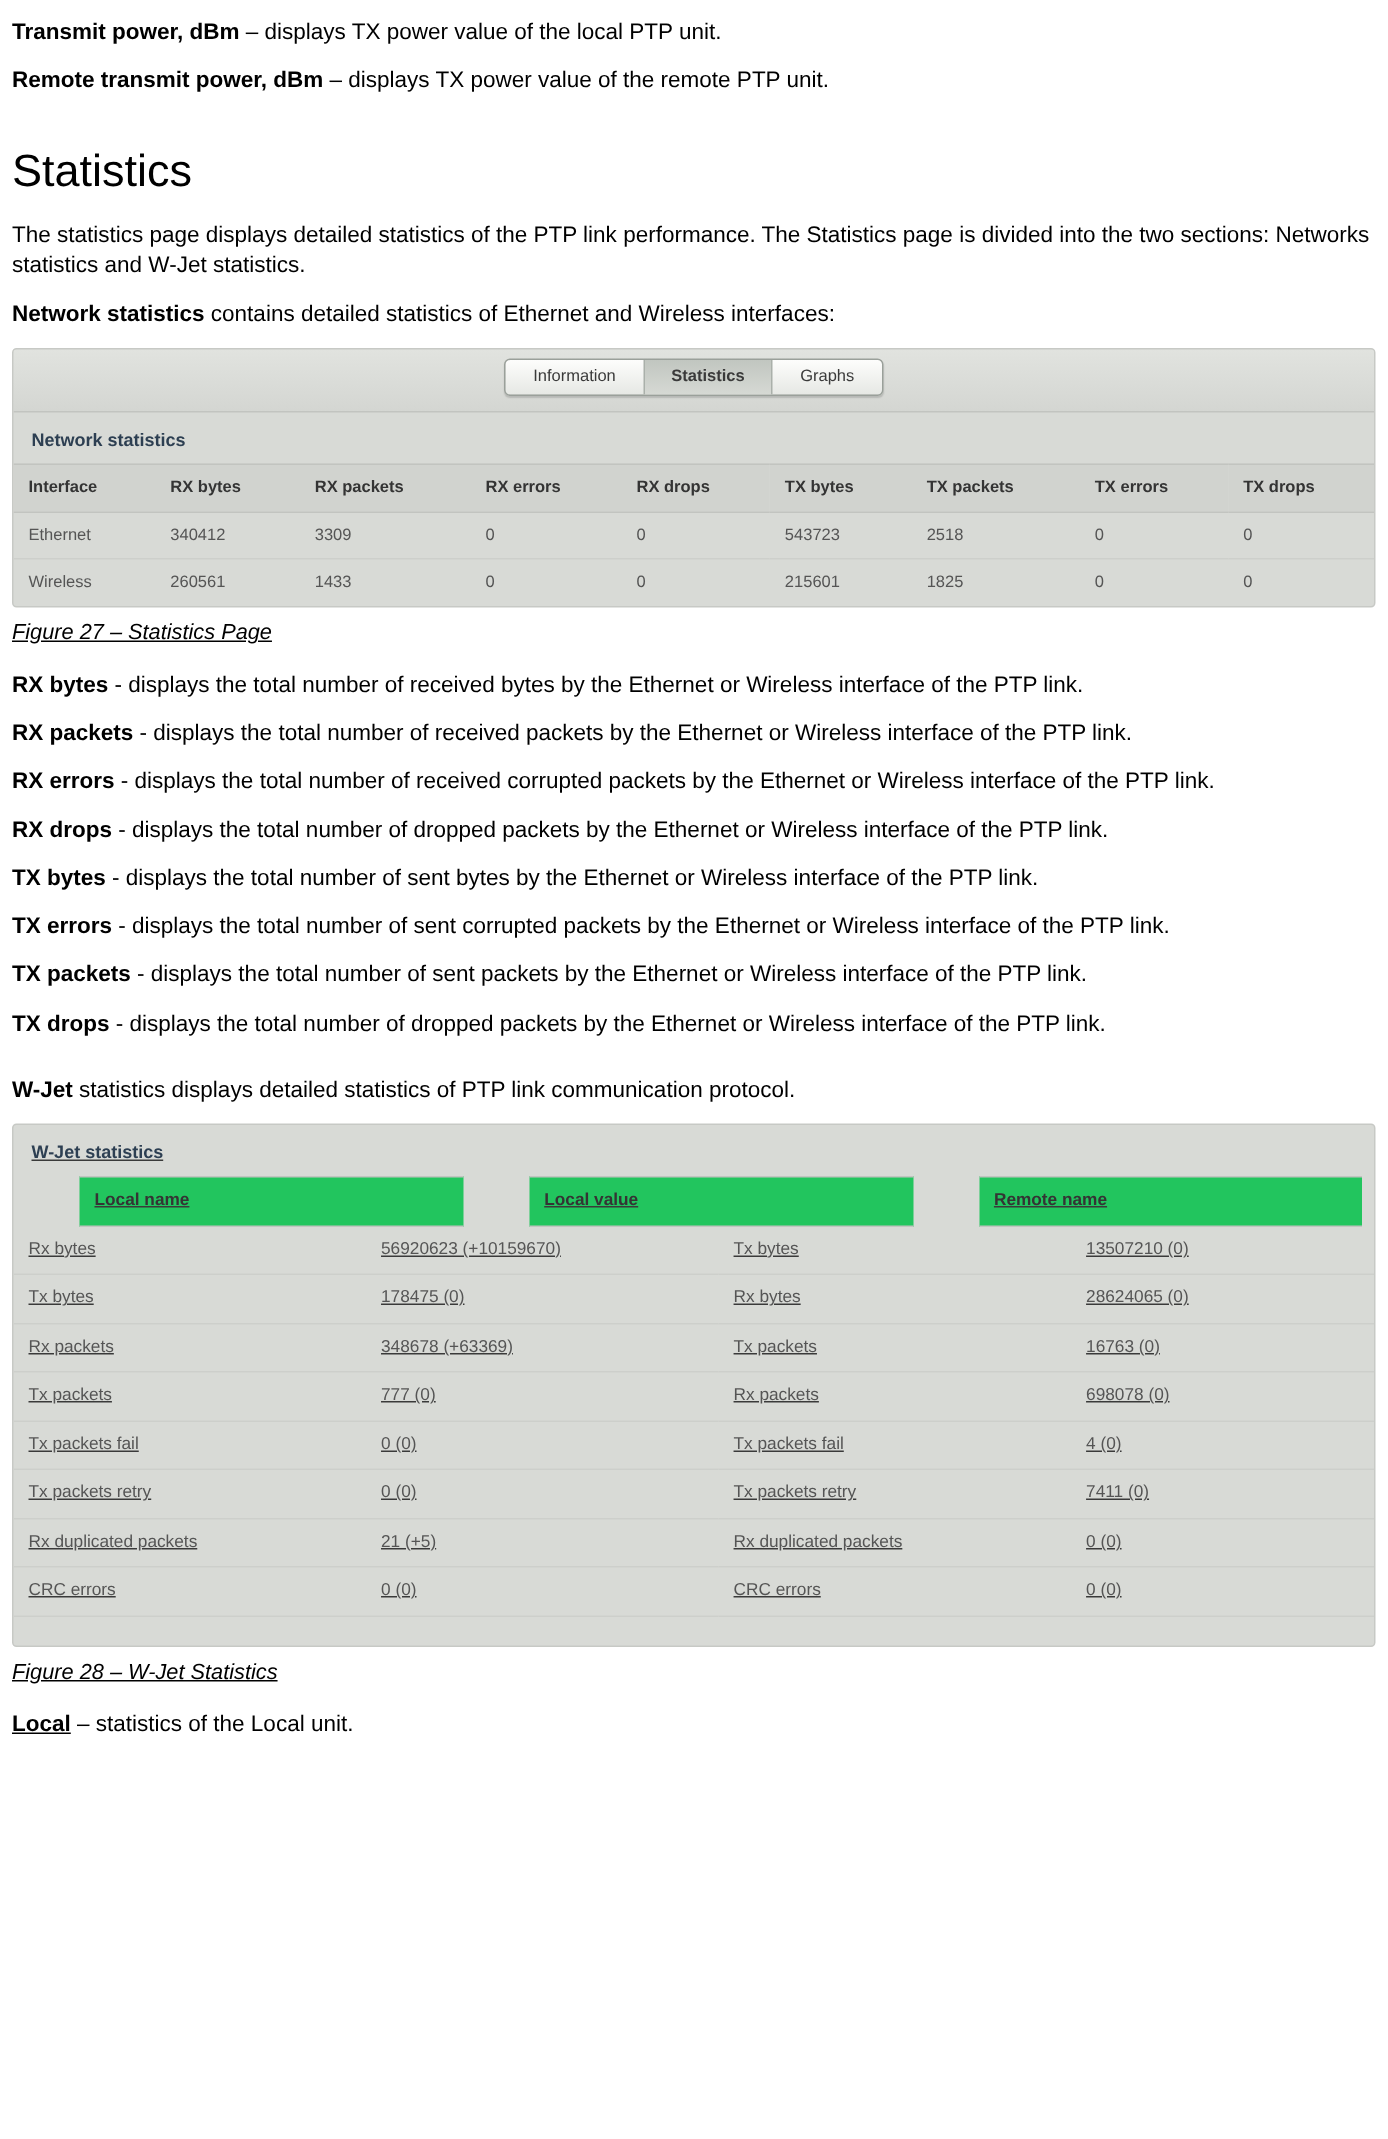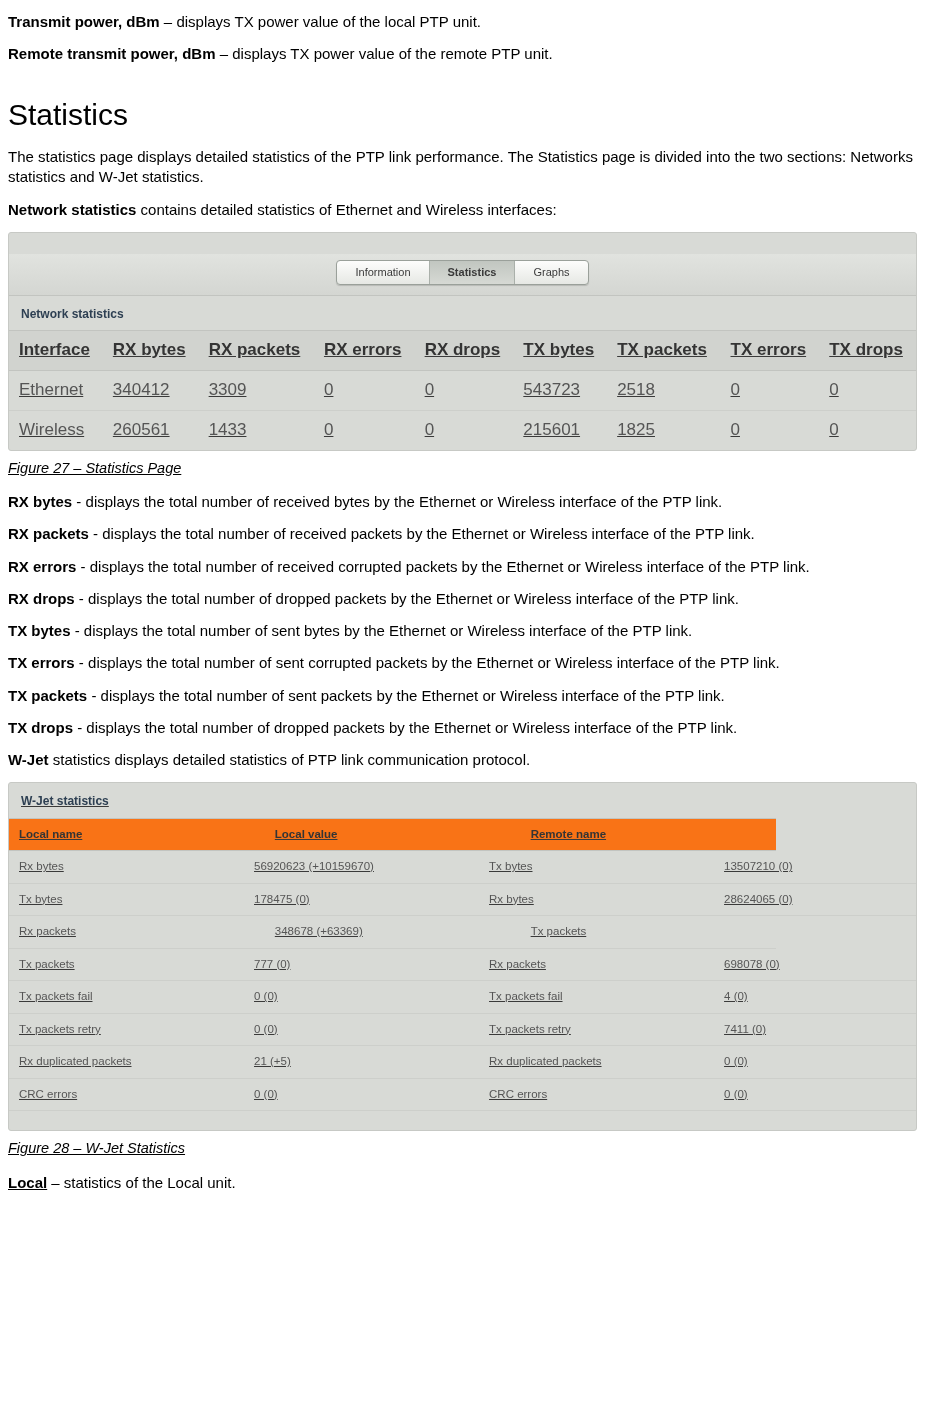--- a/index.html
+++ b/index.html
@@ -39,21 +39,20 @@
     font-size: 12px;
     color: #3a3a3a;
     margin: 4px 0 2px 0;
     overflow: hidden;
   }
   .tabs-row {
     text-align: center;
     padding: 6px 0 10px 0;
     border-bottom: 1px solid #c2c4c0;
     background: linear-gradient(#e1e3df,#d4d6d2);
-    margin-top: 21px;
   }
   .tabbar {
     display: inline-flex;
     border: 1px solid #9aa09a;
     border-radius: 4px;
     overflow: hidden;
     background: linear-gradient(#fdfdfc,#e6e8e4);
     box-shadow: 0 1px 1px rgba(0,0,0,.15);
   }
   .tabbar .tab {
@@ -69,22 +68,21 @@
   }
   .section-title {
     font-weight: bold;
     color: #2d3f52;
     font-size: 12px;
     padding: 10px 12px 8px 12px;
   }
   table.stats {
     width: 100%;
     border-collapse: collapse;
-    font-size: 17px;
-    text-decoration: underline;
+    font-size: 11px;
   }
   table.stats th {
     text-align: left;
     font-weight: bold;
     color: #343434;
     padding: 8px 10px;
     border-top: 1px solid #c2c4c0;
     border-bottom: 1px solid #c2c4c0;
     background: #d1d3cf;
   }
@@ -99,23 +97,24 @@
   .wjet-row { display: flex; }
   .wjet-row > div {
     padding: 8px 10px;
     border-bottom: 1px solid #cdcfcb;
     color: #555;
     font-size: 11.5px;
   }
   .wjet-row.header > div {
     font-weight: bold;
     color: #343434;
-    background: #f97316;
+    background: #22c55e;
     border-top: 1px solid #c2c4c0;
     border-bottom: 1px solid #c2c4c0;
+    margin-left: 44px;
   }
   .wjet-row > div:nth-child(1){ width: 26%; }
   .wjet-row > div:nth-child(2){ width: 26%; }
   .wjet-row > div:nth-child(3){ width: 26%; }
   .wjet-row > div:nth-child(4){ width: 22%; }
 </style>
 </head>
 <body>
 
 <p class="definition">
@@ -189,21 +188,21 @@
     <p class="definition"><span class="bold">RX bytes</span><span> - displays the total number of received bytes by the Ethernet or Wireless interface of the PTP link.</span></p>
     <p class="definition"><span class="bold">RX packets</span><span> - displays the total number of received packets by the Ethernet or Wireless interface of the PTP link.</span></p>
     <p class="definition"><span class="bold">RX errors</span><span> - displays the total number of received corrupted packets by the Ethernet or Wireless interface of the PTP link.</span></p>
     <p class="definition"><span class="bold">RX drops</span><span> - displays the total number of dropped packets by the Ethernet or Wireless interface of the PTP link.</span></p>
     <p class="definition"><span class="bold">TX bytes</span><span> - displays the total number of sent bytes by the Ethernet or Wireless interface of the PTP link.</span></p>
     <p class="definition"><span class="bold">TX errors</span><span> - displays the total number of sent corrupted packets by the Ethernet or Wireless interface of the PTP link.</span></p>
     <p class="definition"><span class="bold">TX packets</span><span> - displays the total number of sent packets by the Ethernet or Wireless interface of the PTP link.</span></p>
     <p class="definition"><span class="bold">TX drops</span><span> - displays the total number of dropped packets by the Ethernet or Wireless interface of the PTP link.</span></p>
   </div>
 
-<p style="margin-top:12px">
+<p style="margin-top:24px">
   <span class="bold">W-Jet</span><span> statistics displays detailed statistics of PTP link communication protocol.</span>
 </p>
 
 <div class="panel wjet-outer">
   <div class="section-title">W-Jet statistics</div>
   <div id="wjet-table">
       <div class="wjet-row header">
         <div>Local name</div>
         <div>Local value</div>
         <div>Remote name</div>
@@ -217,20 +216,21 @@
       <div class="wjet-row">
         <div>Tx bytes</div>
         <div>178475 (0)</div>
         <div>Rx bytes</div>
         <div>28624065 (0)</div>
       </div>
       <div class="wjet-row">
         <div>Rx packets</div>
         <div>348678 (+63369)</div>
         <div>Tx packets</div>
+        <div>16763 (0)</div>
       </div>
       <div class="wjet-row">
         <div>Tx packets</div>
         <div>777 (0)</div>
         <div>Rx packets</div>
         <div>698078 (0)</div>
       </div>
       <div class="wjet-row">
         <div>Tx packets fail</div>
         <div>0 (0)</div>

